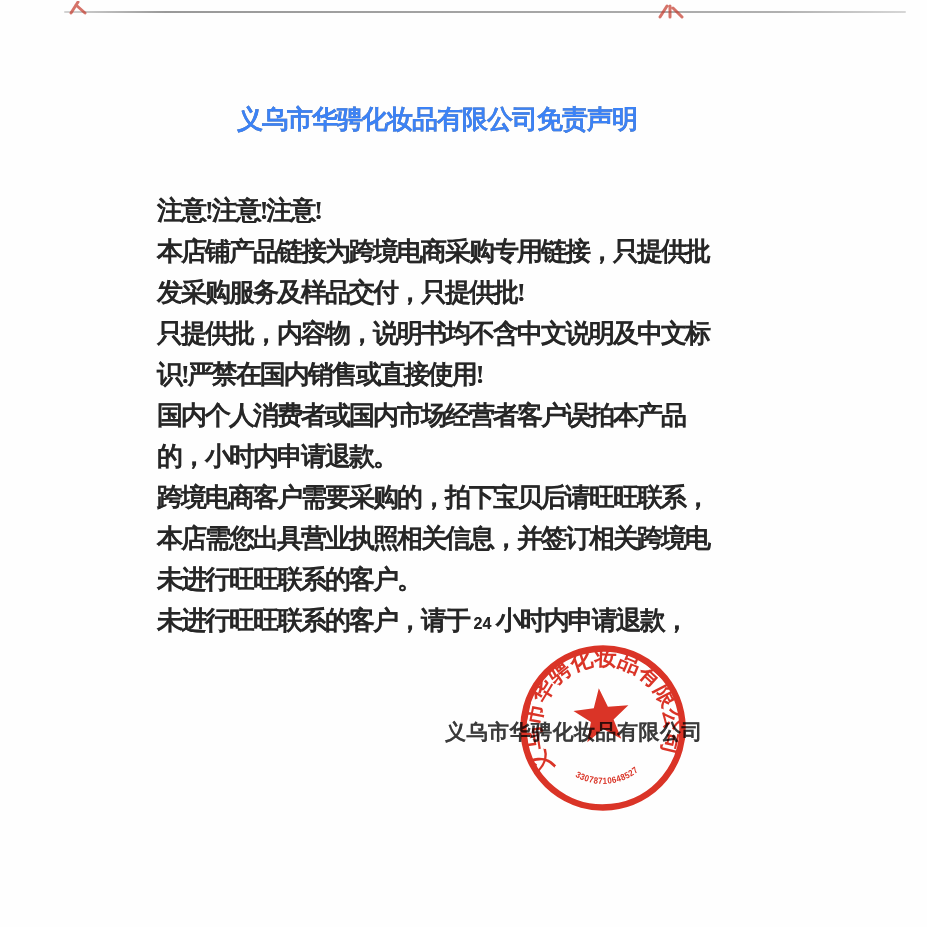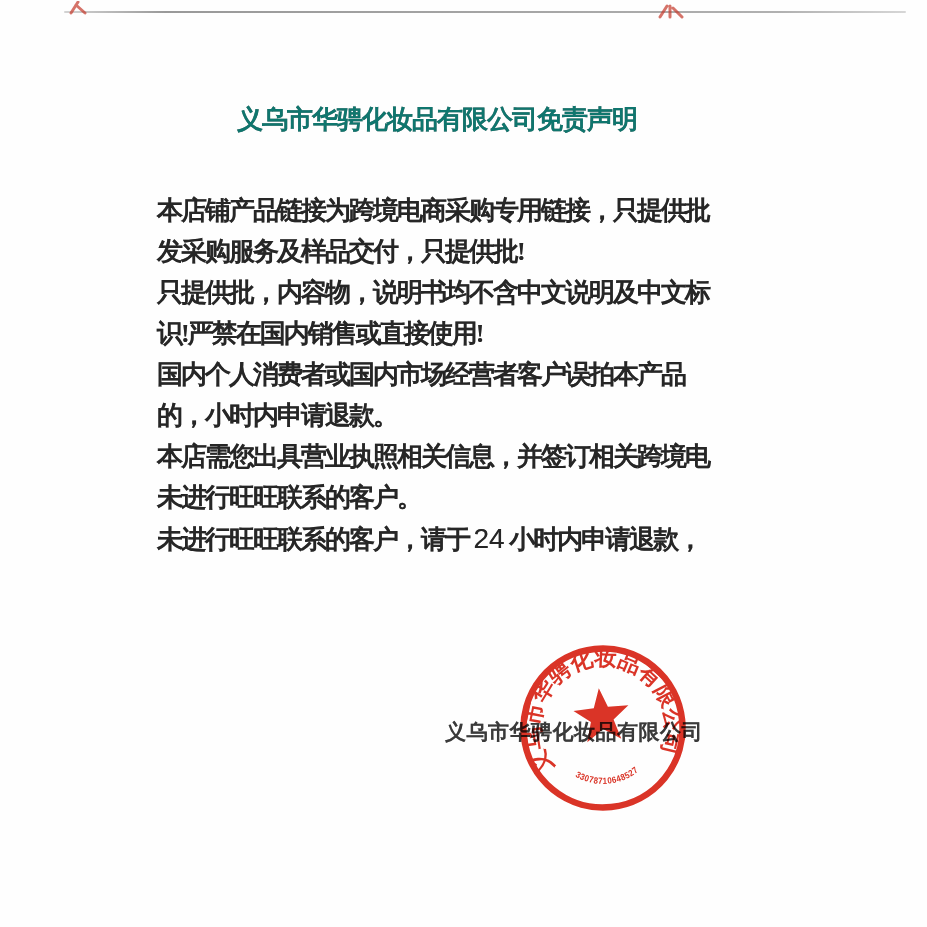--- a/index.html
+++ b/index.html
@@ -9,32 +9,32 @@
   }
   .page{position:absolute;inset:0;background:#fefefe;}
   .top-line{
     position:absolute;left:64px;top:11px;width:842px;height:2px;border-radius:1px;
     background:linear-gradient(to right,#cfcfcf,#8e8e8e 12%,#9c9c9c 55%,#a8a8a8 85%,#d2d2d2);
     opacity:.9;
   }
   .stamp-frag{position:absolute;opacity:.7;}
   .doc-title{
     position:absolute;left:157px;top:102px;width:560px;text-align:center;
-    font-size:26px;font-weight:700;letter-spacing:-1px;color:#0f766e;
+    font-size:26px;font-weight:700;letter-spacing:-1px;color:#3b82f6;
     white-space:nowrap;text-shadow:0 0 .4px rgba(30,30,30,.6);
   }
   .content{
     position:absolute;left:157px;top:190px;width:566px;
     font-size:26px;font-weight:600;line-height:41px;letter-spacing:-2px;color:#262626;
     text-shadow:0 0 .4px rgba(40,40,40,.55);
   }
   .line{white-space:nowrap;height:41px;}
   .hours-num{
     font-family:"Liberation Sans","DejaVu Sans",sans-serif;
-    font-weight:400;font-size:28px;letter-spacing:0;
+    font-weight:700;font-size:16px;letter-spacing:0;
   }
   .signature{
     position:absolute;left:157px;top:718px;width:546px;text-align:right;
     font-size:21px;font-weight:600;letter-spacing:.5px;color:#3a3a3a;
     white-space:nowrap;text-shadow:0 0 .4px rgba(50,50,50,.5);
   }
   .seal{
     position:absolute;left:516px;top:641px;width:174px;height:174px;
     mix-blend-mode:multiply;opacity:.95;transform:rotate(-6deg);
   }
@@ -51,26 +51,28 @@
   <svg class="stamp-frag" style="left:68px;top:1px" width="20" height="14" viewBox="0 0 20 14">
     <path d="M3 12 L10 1 M8 4 L17 12" stroke="#c5392b" stroke-width="3" fill="none" stroke-linecap="round"></path>
   </svg>
   <svg class="stamp-frag" style="left:658px;top:4px" width="26" height="16" viewBox="0 0 26 16">
     <path d="M2 13 L9 2 M12 2 L12 13 M15 4 L24 13" stroke="#c5392b" stroke-width="3" fill="none" stroke-linecap="round"></path>
   </svg>
 
   <div class="doc-title">义乌市华骋化妆品有限公司免责声明</div>
 
   <div class="content">
+    <div class="line">注意!注意!注意!</div>
     <div class="line">本店铺产品链接为跨境电商采购专用链接，只提供批</div>
     <div class="line">发采购服务及样品交付，只提供批!</div>
     <div class="line">只提供批，内容物，说明书均不含中文说明及中文标</div>
     <div class="line">识!严禁在国内销售或直接使用!</div>
     <div class="line">国内个人消费者或国内市场经营者客户误拍本产品</div>
     <div class="line">的，小时内申请退款。</div>
+    <div class="line">跨境电商客户需要采购的，拍下宝贝后请旺旺联系，</div>
     <div class="line">本店需您出具营业执照相关信息，并签订相关跨境电</div>
     <div class="line">未进行旺旺联系的客户。</div>
     <div class="line">
       <span>未进行旺旺联系的客户，请于 </span><span class="hours-num">24</span><span> 小时内申请退款，</span>
     </div>
   </div>
 
   <div class="signature">义乌市华骋化妆品有限公司</div>
 
   <svg class="seal" viewBox="0 0 174 174">

